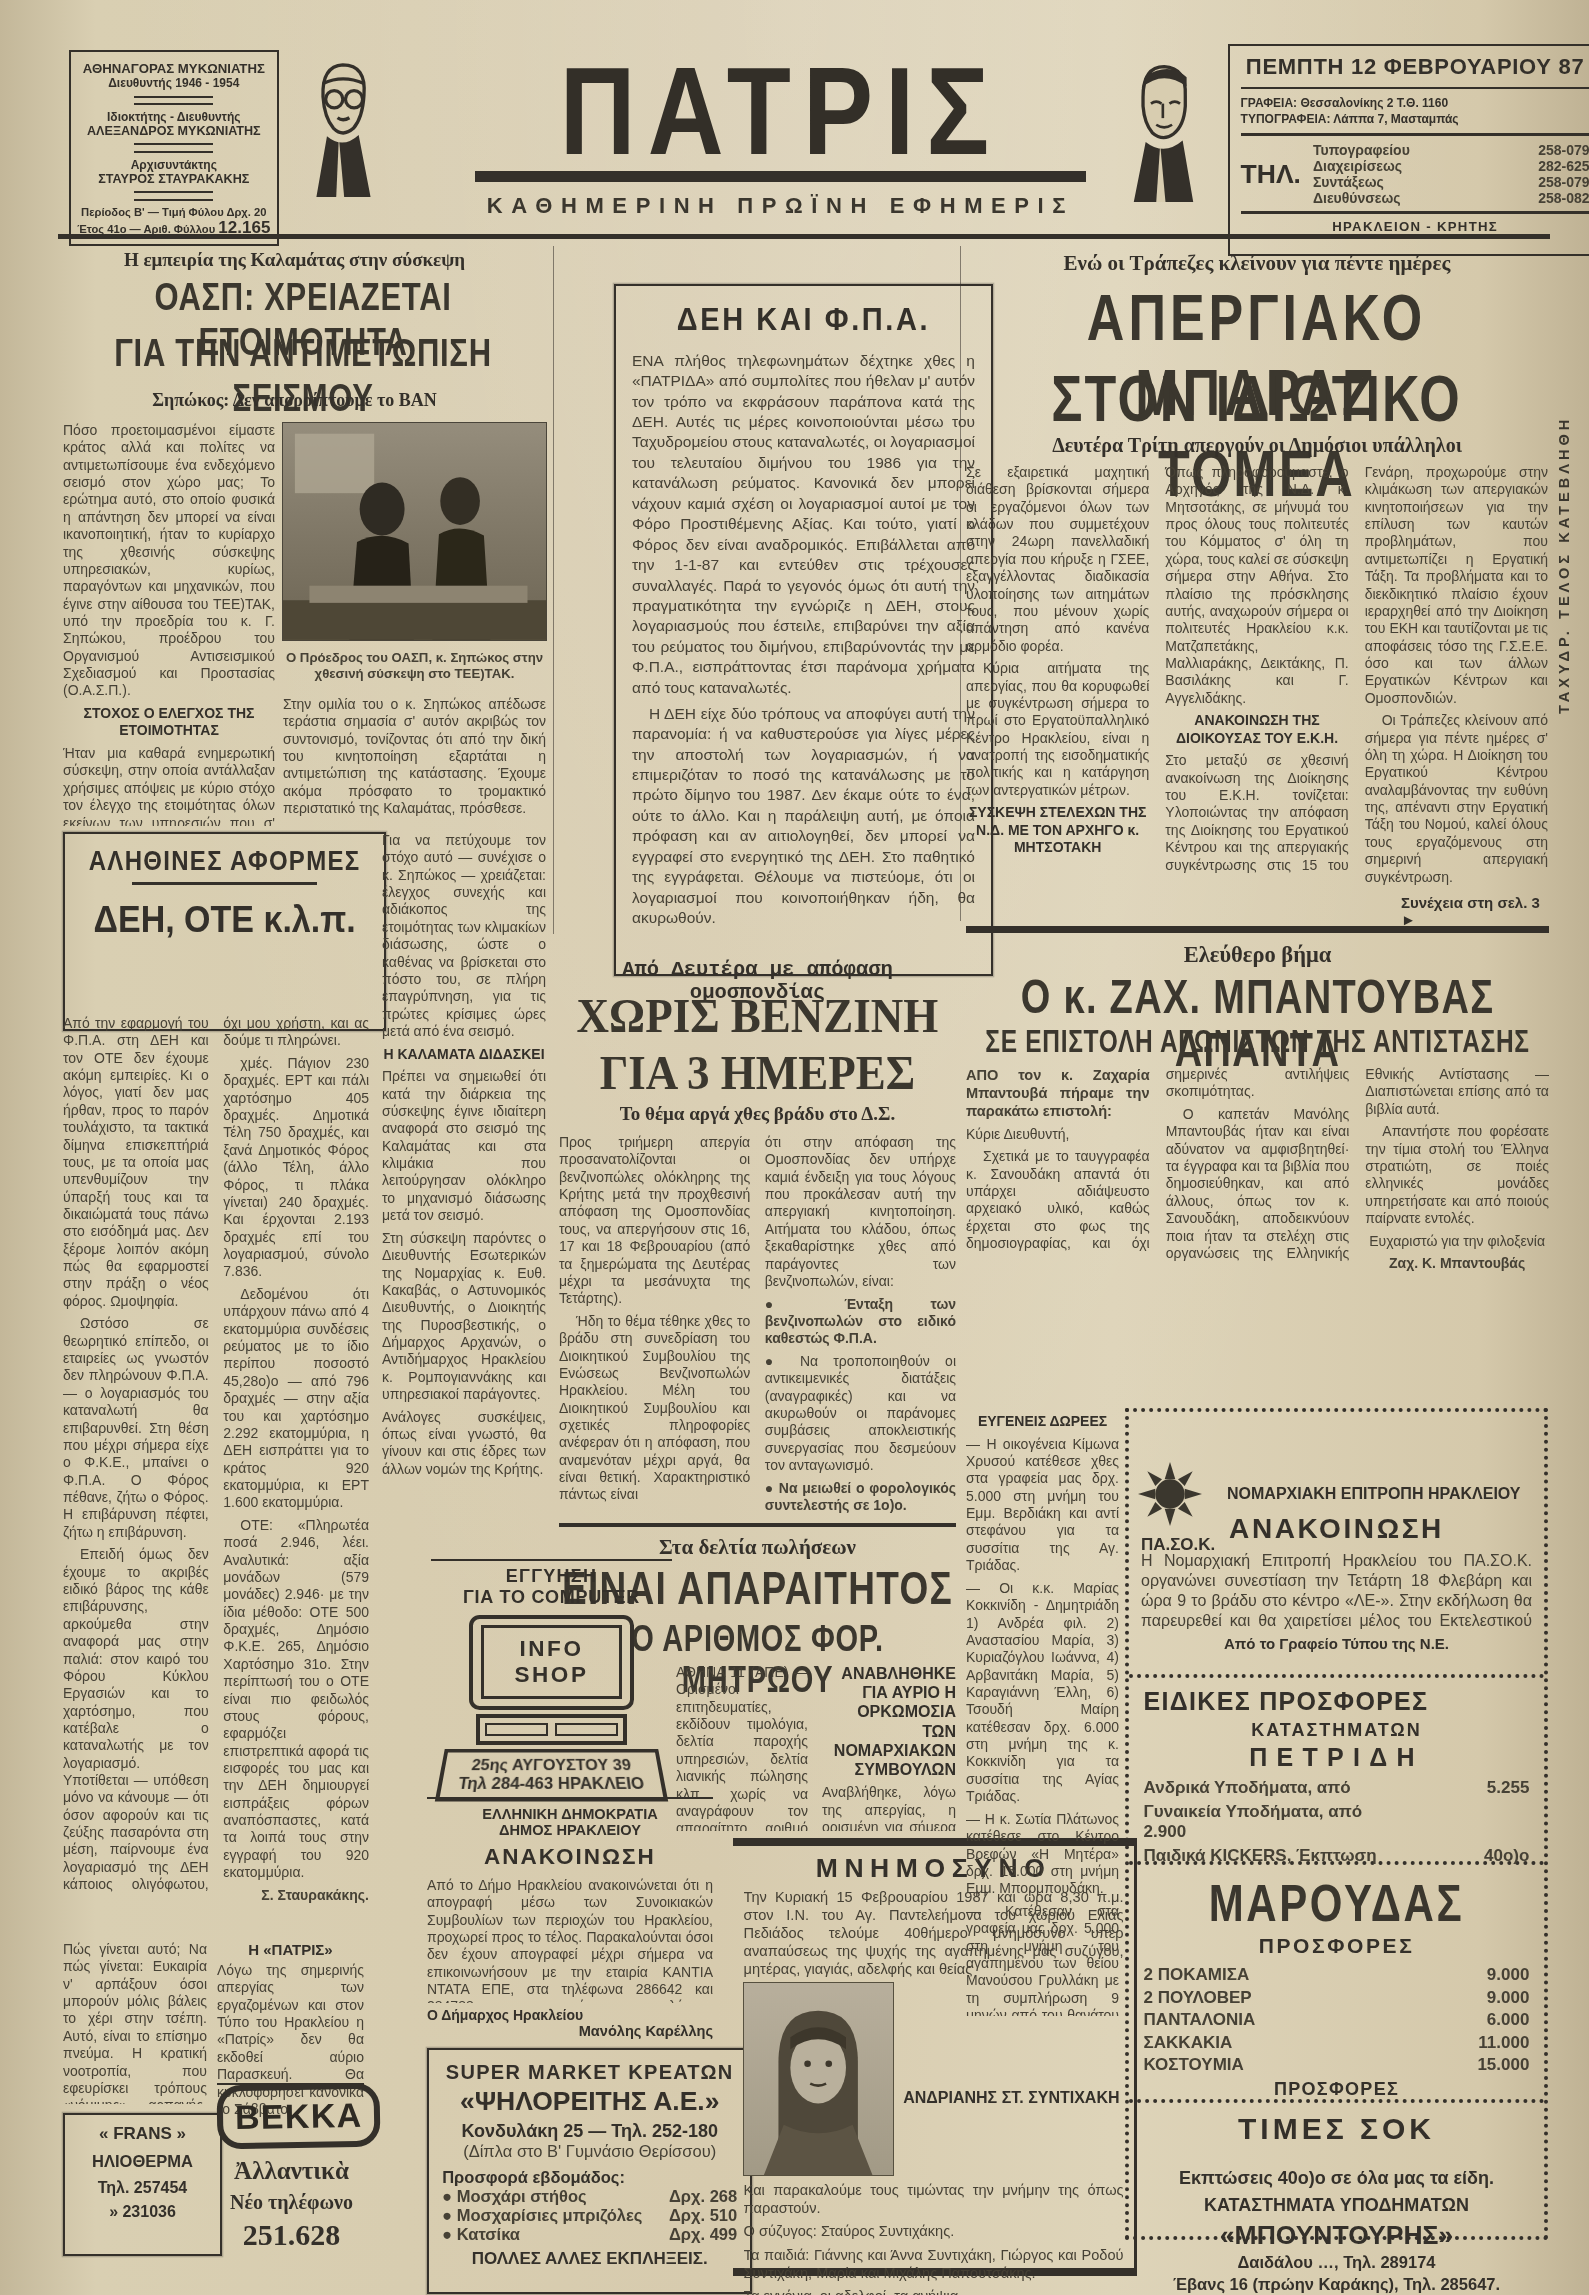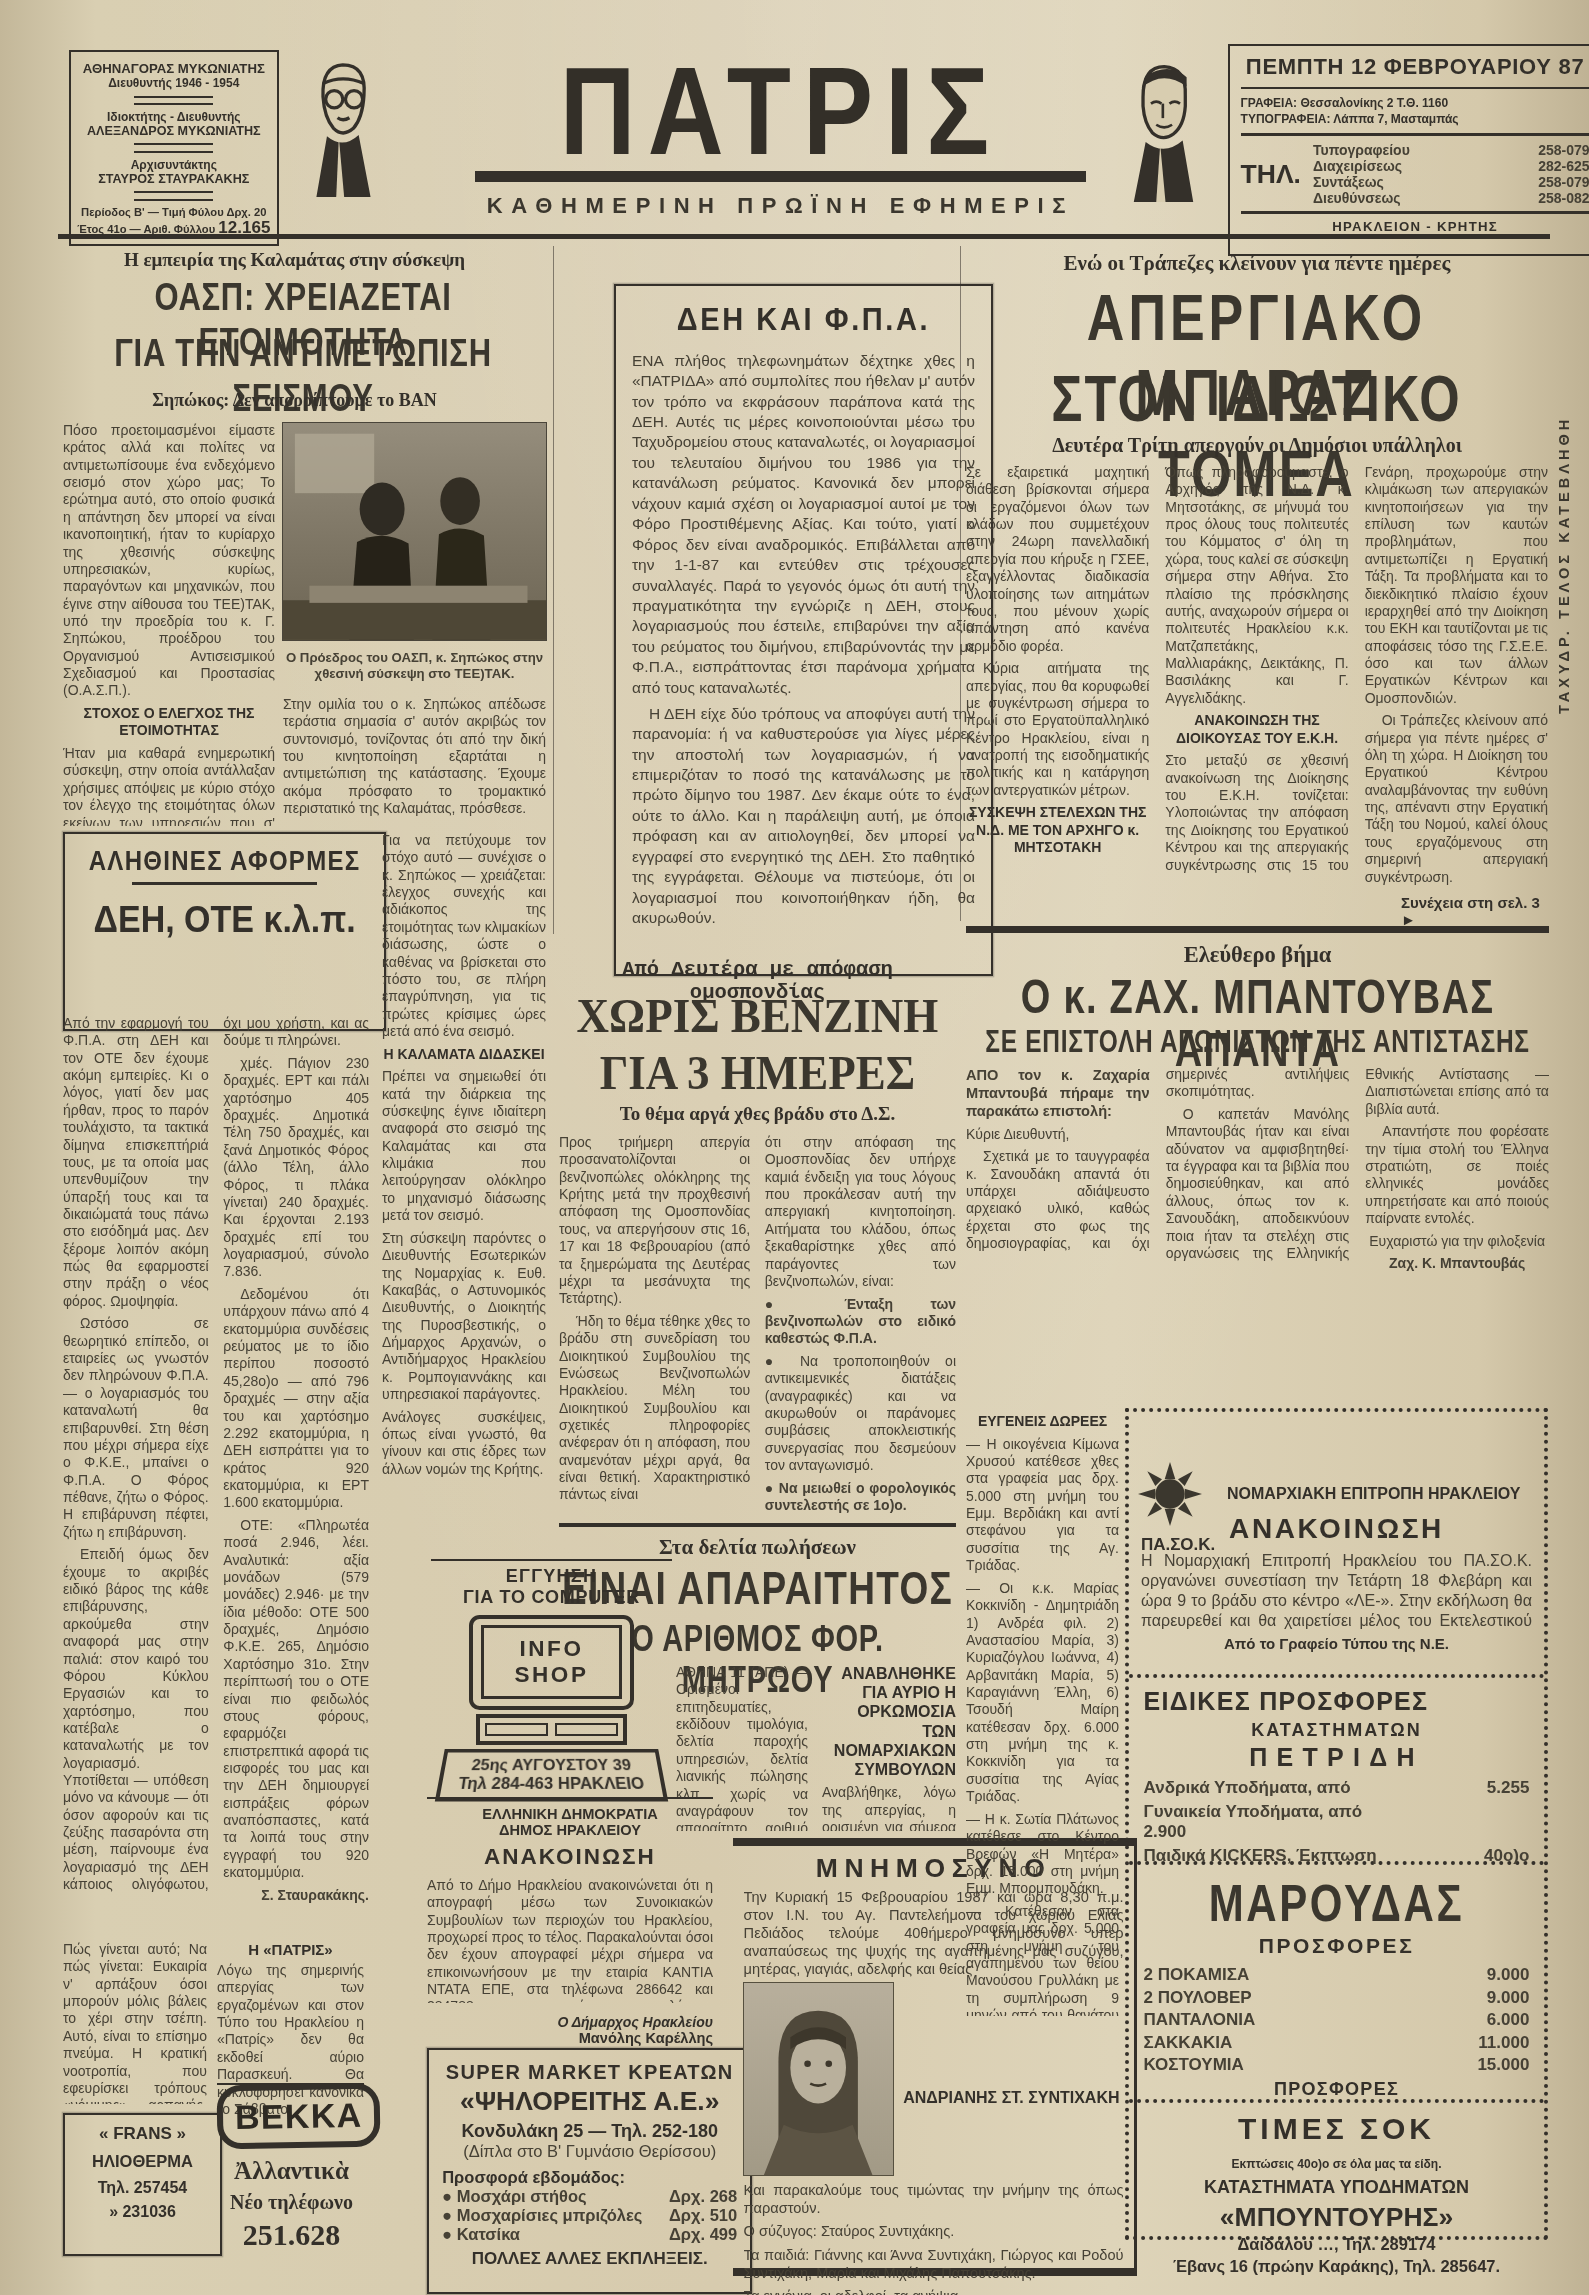--- a/index.html
+++ b/index.html
@@ -263,21 +263,21 @@
       <div class="b" style="font-size:16.5px;">25ης ΑΥΓΟΥΣΤΟΥ 39</div>
       <div class="b" style="font-size:16.5px;">Τηλ 284-463 ΗΡΑΚΛΕΙΟ</div>
     </div>
   </div>
 
   <div class="abs" style="left:427px;top:1797px;width:286px;height:245px;border-top:2px solid var(--ink);padding-top:6.6px;">
     <div class="b ctr" style="font-size:14.6px;">ΕΛΛΗΝΙΚΗ ΔΗΜΟΚΡΑΤΙΑ</div>
     <div class="b ctr" style="font-size:14.6px;">ΔΗΜΟΣ ΗΡΑΚΛΕΙΟΥ</div>
     <div class="b ctr" style="font-size:22.5px;letter-spacing:2px;margin:6.6px 0;">ΑΝΑΚΟΙΝΩΣΗ</div>
     <div class="body-txt just" style="height:126px;">Από το Δήμο Ηρακλείου ανακοινώνεται ότι η απογραφή μέσω των Συνοικιακών Συμβουλίων των περιοχών του Ηρακλείου, προχωρεί προς το τέλος. Παρακαλούνται όσοι δεν έχουν απογραφεί μέχρι σήμερα να επικοινωνήσουν με την εταιρία ΚΑΝΤΙΑ ΝΤΑΤΑ ΕΠΕ, στα τηλέφωνα 286642 και 284788 για να εγγραφούν στους καταλόγους των Συνοικιακών Συμβουλίων, ή και συμπληρώσουν τυχόν στοιχεία που δεν έχουν δώσει.</div>
-    <div class="b" style="font-size:14px;text-align:right;margin-top:11px;font-style:italic;">Ο Δήμαρχος Ηρακλείου</div>
+    <div class="b" style="font-size:14px;text-align:left;margin-top:4px;">Ο Δήμαρχος Ηρακλείου</div>
     <div class="b" style="font-size:14.6px;text-align:right;">Μανόλης Καρέλλης</div>
   </div>
 
   <div class="abs wavybox" style="left:427px;top:2048px;width:295px;height:221px;padding:10.6px 13.2px;">
     <div class="b ctr" style="font-size:20px;letter-spacing:1.3px;">SUPER MARKET ΚΡΕΑΤΩΝ</div>
     <div class="b ctr" style="font-size:26.5px;margin-top:2.6px;">«ΨΗΛΟΡΕΙΤΗΣ Α.Ε.»</div>
     <div class="b ctr" style="font-size:18px;margin-top:4px;">Κονδυλάκη 25 — Τηλ. 252-180</div>
     <div class="ctr" style="font-size:16.5px;color:var(--ink2);">(Δίπλα στο Β' Γυμνάσιο Θερίσσου)</div>
     <div class="b" style="font-size:16.5px;margin-top:6.6px;">Προσφορά εβδομάδος:</div>
     <div class="price-row" style="font-size:16.5px;">
@@ -428,21 +428,21 @@
         </div>
       <div class="price-row" style="font-size:17px;margin-top:2.6px;">
           <span>ΚΟΣΤΟΥΜΙΑ</span>
           <span>15.000</span>
         </div>
       <div class="b ctr" style="font-size:18px;letter-spacing:1.3px;margin-top:4px;">ΠΡΟΣΦΟΡΕΣ</div>
     </div>
 
     <div style="height:173px;border-top:4.6px dotted var(--ink);padding:9.3px 14.6px;">
       <div class="b ctr" style="font-size:30px;letter-spacing:4px;">ΤΙΜΕΣ ΣΟΚ</div>
-      <div class="b ctr" style="font-size:12px;margin-top:11px;">Εκπτώσεις 40ο)ο σε όλα μας τα είδη.</div>
+      <div class="b ctr" style="font-size:18px;margin-top:22px;">Εκπτώσεις 40ο)ο σε όλα μας τα είδη.</div>
       <div class="b ctr" style="font-size:18px;margin-top:5.3px;">ΚΑΤΑΣΤΗΜΑΤΑ ΥΠΟΔΗΜΑΤΩΝ</div>
       <div class="b ctr" style="font-size:26.5px;margin-top:4px;">«ΜΠΟΥΝΤΟΥΡΗΣ»</div>
       <div class="b ctr" style="font-size:16.5px;margin-top:2.6px;">Δαιδάλου …,  Τηλ. 289174</div>
       <div class="b ctr" style="font-size:16.5px;margin-top:2.6px;">Έβανς 16 (πρώην Καράκης), Τηλ. 285647.</div>
     </div>
   </div>
 
 </div>
 
 

